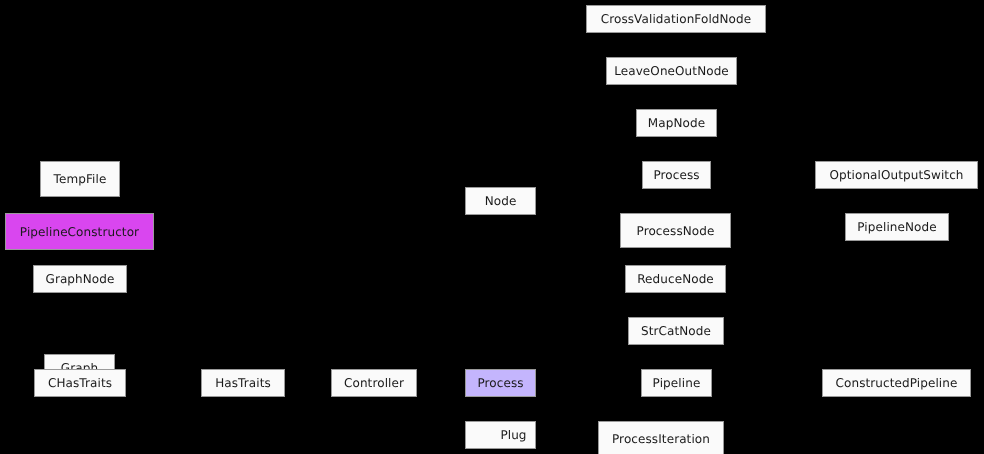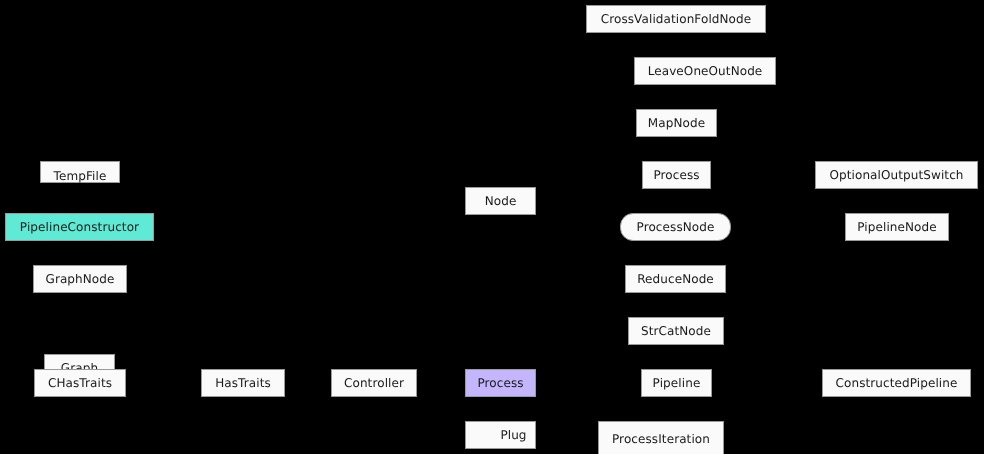--- a/index.html
+++ b/index.html
@@ -32,42 +32,42 @@
     text-rendering: geometricPrecision;
   }
 </style>
 </head>
 <body>
 
 <div id="diagram-canvas" style="width: 984px; height: 454px; background: rgb(0, 0, 0);">
     <div class="node-box" style="left: 586px; top: 5px; width: 180px; height: 28px; background: rgb(250, 250, 250); border-color: rgb(154, 154, 154); color: rgb(26, 26, 26);">
       <span>CrossValidationFoldNode</span>
     </div>
-    <div class="node-box" style="left: 606px; top: 57px; width: 142px; height: 28px; background: rgb(250, 250, 250); border-color: rgb(154, 154, 154); color: rgb(26, 26, 26); margin-left: 28px;">
+    <div class="node-box" style="left: 606px; top: 57px; width: 131px; height: 28px; background: rgb(250, 250, 250); border-color: rgb(154, 154, 154); color: rgb(26, 26, 26);">
       <span>LeaveOneOutNode</span>
     </div>
     <div class="node-box" style="left: 636px; top: 109px; width: 81px; height: 28px; background: rgb(250, 250, 250); border-color: rgb(154, 154, 154); color: rgb(26, 26, 26);">
       <span>MapNode</span>
     </div>
-    <div class="node-box" style="left: 40px; top: 161px; width: 80px; height: 22px; background: rgb(250, 250, 250); border-color: rgb(154, 154, 154); color: rgb(26, 26, 26); align-items: flex-end;">
+    <div class="node-box" style="left: 40px; top: 161px; width: 80px; height: 36px; background: rgb(250, 250, 250); border-color: rgb(154, 154, 154); color: rgb(26, 26, 26);">
       <span>TempFile</span>
     </div>
     <div class="node-box" style="left: 642px; top: 161px; width: 69px; height: 28px; background: rgb(250, 250, 250); border-color: rgb(154, 154, 154); color: rgb(26, 26, 26);">
       <span>Process</span>
     </div>
     <div class="node-box" style="left: 815px; top: 161px; width: 163px; height: 28px; background: rgb(250, 250, 250); border-color: rgb(154, 154, 154); color: rgb(26, 26, 26);">
       <span>OptionalOutputSwitch</span>
     </div>
     <div class="node-box" style="left: 465px; top: 187px; width: 71px; height: 28px; background: rgb(250, 250, 250); border-color: rgb(154, 154, 154); color: rgb(26, 26, 26);">
       <span>Node</span>
     </div>
-    <div class="node-box" style="left: 5px; top: 213px; width: 149px; height: 28px; background: #5eead4; border-color: rgb(154, 154, 154); color: rgb(26, 26, 26);">
+    <div class="node-box" style="left: 5px; top: 213px; width: 149px; height: 37px; background: #d946ef; border-color: rgb(154, 154, 154); color: rgb(26, 26, 26);">
       <span>PipelineConstructor</span>
     </div>
-    <div class="node-box" style="left: 620px; top: 213px; width: 111px; height: 28px; background: rgb(250, 250, 250); border-color: rgb(154, 154, 154); color: rgb(26, 26, 26); border-radius: 13px;">
+    <div class="node-box" style="left: 620px; top: 213px; width: 111px; height: 35px; background: rgb(250, 250, 250); border-color: rgb(154, 154, 154); color: rgb(26, 26, 26);">
       <span>ProcessNode</span>
     </div>
     <div class="node-box" style="left: 845px; top: 213px; width: 104px; height: 28px; background: rgb(250, 250, 250); border-color: rgb(154, 154, 154); color: rgb(26, 26, 26);">
       <span>PipelineNode</span>
     </div>
     <div class="node-box" style="left: 33px; top: 265px; width: 94px; height: 28px; background: rgb(250, 250, 250); border-color: rgb(154, 154, 154); color: rgb(26, 26, 26);">
       <span>GraphNode</span>
     </div>
     <div class="node-box" style="left: 625px; top: 265px; width: 101px; height: 28px; background: rgb(250, 250, 250); border-color: rgb(154, 154, 154); color: rgb(26, 26, 26);">
       <span>ReduceNode</span>

